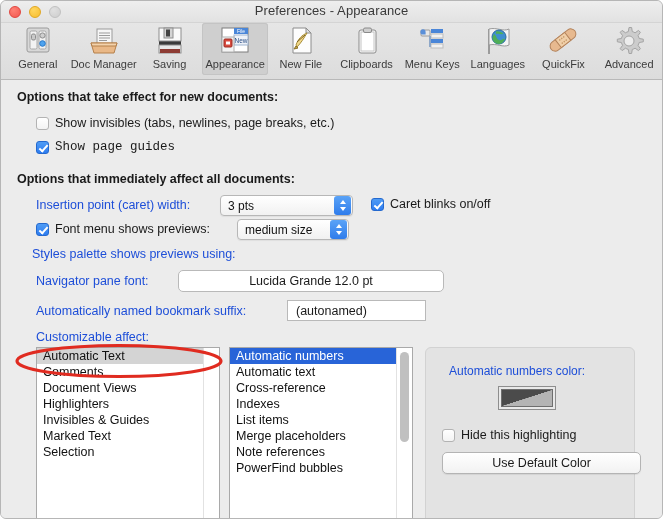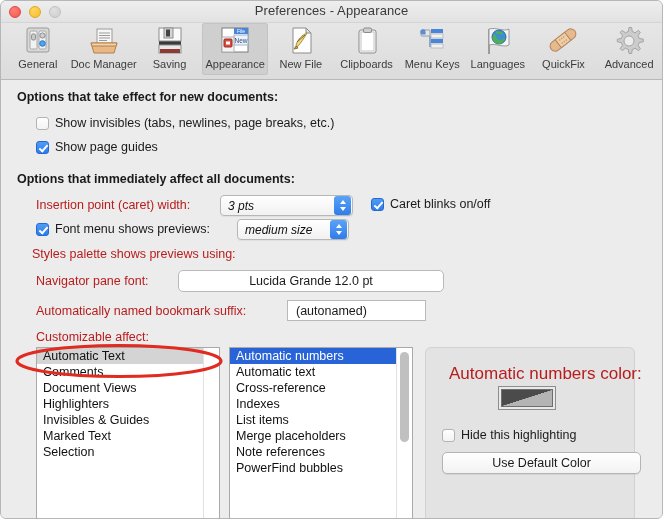--- a/index.html
+++ b/index.html
@@ -100,24 +100,24 @@
   }
   .grouphead {
     position: absolute;
     font-size: 12.5px;
     font-weight: bold;
     color: #1a1a1a;
   }
   .lbl {
     position: absolute;
     font-size: 12.5px;
-    color: #b91c1c;
+    color: #1d4ed8;
     white-space: nowrap;
   }
-  .lbl.small { font-size: 17px; }
+  .lbl.small { font-size: 12px; }
 
   
   .cbrow {
     position: absolute;
     display: flex;
     align-items: center;
     gap: 6px;
     white-space: nowrap;
   }
   .cbox {
@@ -156,21 +156,20 @@
     display: flex;
     align-items: center;
   }
   .popup .ptext {
     font-size: 12px;
     color: #111;
     padding-left: 7px;
     flex: 1;
     overflow: hidden;
     white-space: nowrap;
-    font-style: italic;
   }
   .popup .parrows {
     width: 17px;
     height: 19px;
     margin-right: 1px;
     border-radius: 3px;
     background: linear-gradient(to bottom,#5aa3f7,#2f7ceb);
     position: relative;
     flex: none;
   }
@@ -435,21 +434,21 @@
 
   <div class="content">
 
     <div class="grouphead" style="left:16px; top:10px;">Options that take effect for new documents:</div>
 
     <div class="cbrow" style="left:35px; top:36px;">
       <span class="cbox"></span>
       <span class="cbtext">Show invisibles (tabs, newlines, page breaks, etc.)</span>
     </div>
 
-    <div class="cbrow" style="left:35px; top:60px;">
+    <div class="cbrow" style="left:35px; top:60px;font-family:Liberation Mono, monospace;">
       <span class="cbox on"></span>
       <span class="cbtext">Show page guides</span>
     </div>
 
     <div class="grouphead" style="left:16px; top:92px;">Options that immediately affect all documents:</div>
 
     <div class="lbl" style="left:35px; top:118px;">Insertion point (caret) width:</div>
     <div class="popup" style="left:219px; top:115px; width:133px;">
       <span class="ptext">3 pts</span>
       <span class="parrows"></span>

